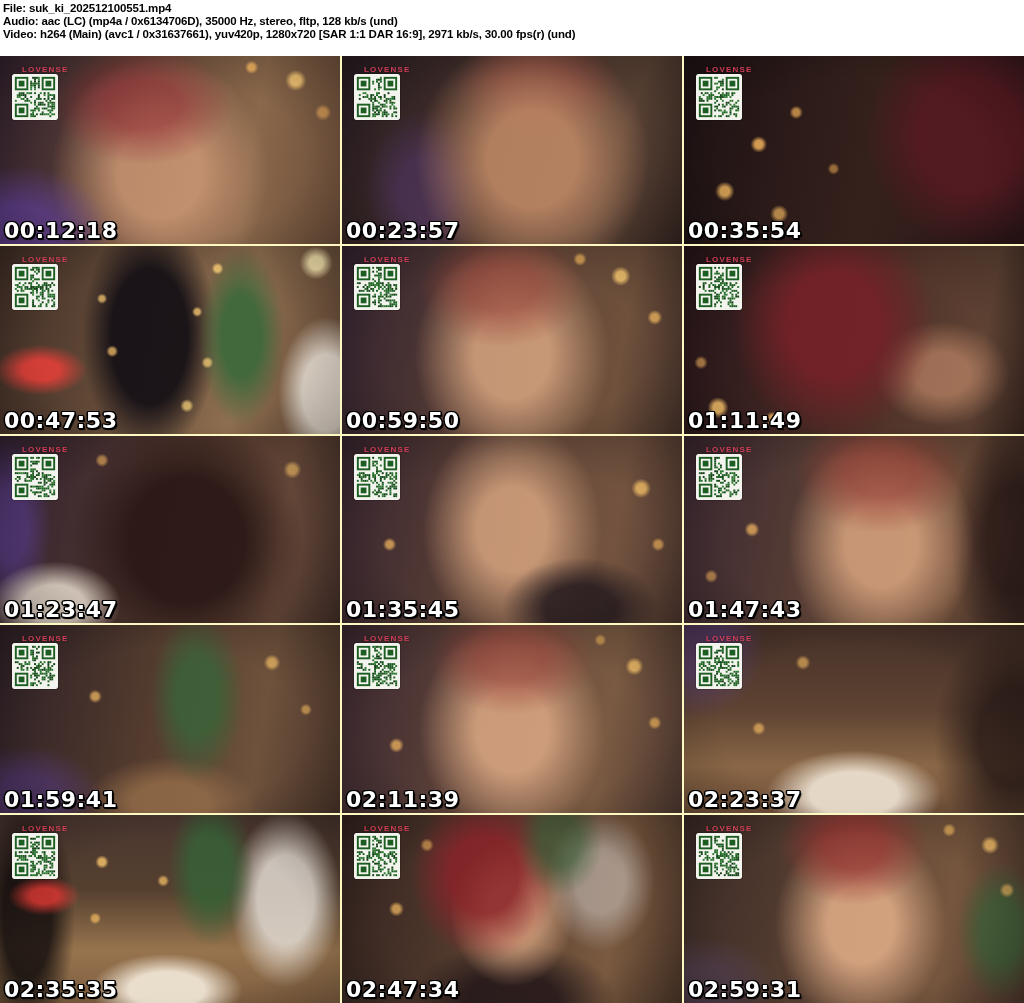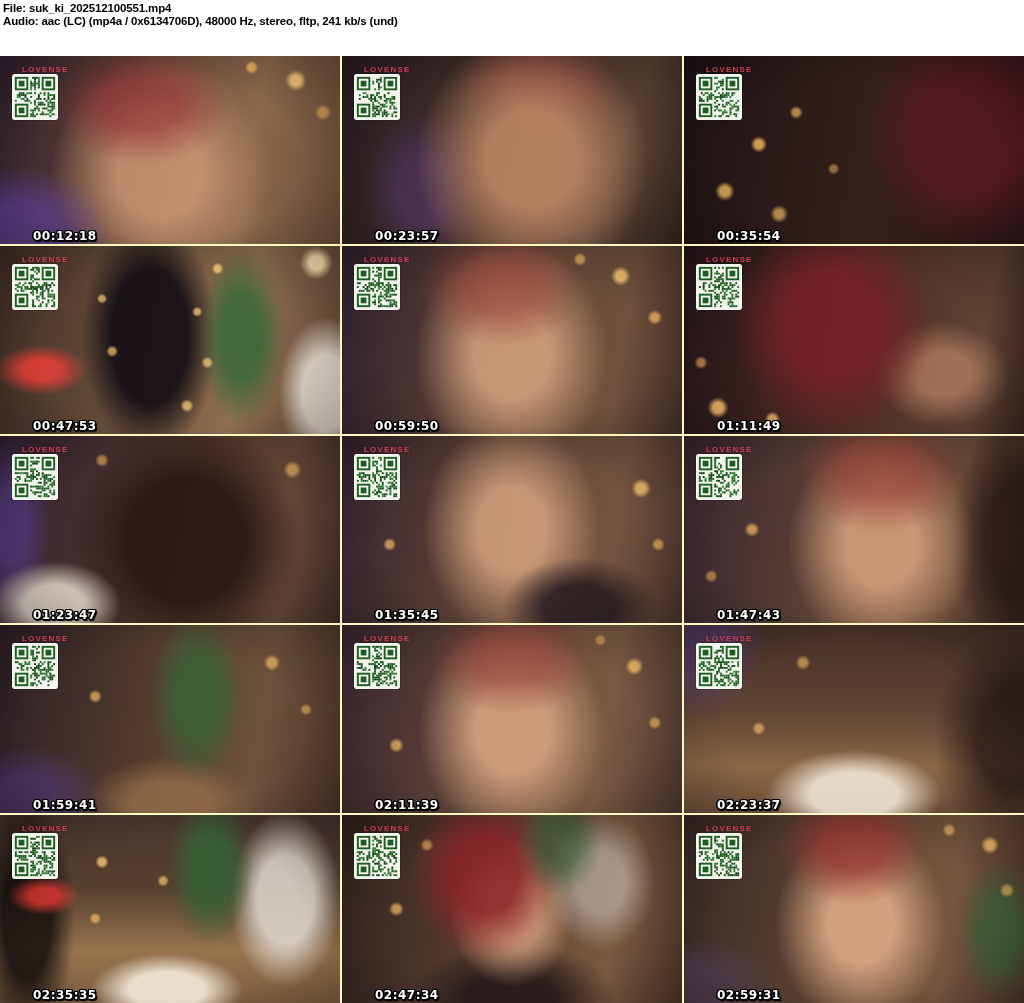--- a/index.html
+++ b/index.html
@@ -16,23 +16,23 @@
   .cell{position:relative;overflow:hidden;background-color:#3b2a24;}
   .cell::after{content:"";position:absolute;inset:0;z-index:1;pointer-events:none;
         background:radial-gradient(ellipse at 50% 55%, rgba(0,0,0,0) 55%, rgba(0,0,0,.28) 100%);}
   .cell>*{z-index:2;}
   
   .wm{position:absolute;top:9px;left:22px;font-size:8px;font-weight:700;letter-spacing:1.2px;
       color:rgba(224,66,94,.9);text-shadow:0 0 2px rgba(0,0,0,.35);}
   .qr{position:absolute;top:18px;left:12px;width:46px;height:46px;}
   .qr svg{width:100%;height:100%;display:block;border-radius:2px;box-shadow:0 0 0 1px rgba(0,0,0,.15);}
   .ts{position:absolute;left:4px;bottom:1px;color:#fff;font-family:"DejaVu Sans",sans-serif;
-      font-weight:700;font-size:12px;letter-spacing:.5px;
+      font-weight:700;font-size:22px;letter-spacing:.5px;
       text-shadow:-1.5px 0 #000,1.5px 0 #000,0 -1.5px #000,0 1.5px #000,
-                  -1px -1px #000,1px 1px #000,-1px 1px #000,1px -1px #000,2px 2px 1px #000;margin-left:29px;}
+                  -1px -1px #000,1px 1px #000,-1px 1px #000,1px -1px #000,2px 2px 1px #000;}
   
   .v1{background-image:
     radial-gradient(circle 14px at 87% 13%, rgba(255,206,120,.9) 0 35%, transparent 75%),
     radial-gradient(circle 9px at 74% 6%, rgba(255,190,100,.8) 0 35%, transparent 75%),
     radial-gradient(circle 11px at 95% 30%, rgba(250,180,95,.6) 0 35%, transparent 75%),
     radial-gradient(ellipse 120px 90px at 6% 94%, rgba(108,70,190,.55) 0 30%, transparent 75%),
     radial-gradient(ellipse 120px 80px at 42% 26%, rgba(146,44,52,.6) 0 30%, transparent 75%),
     radial-gradient(ellipse 140px 150px at 47% 62%, rgba(218,163,125,.75) 0 30%, transparent 78%),
     linear-gradient(100deg,#33222e 0%,#5d4134 38%,#8a684b 72%,#6b4d39 100%);}
   .v2{background-image:
@@ -156,21 +156,22 @@
     radial-gradient(ellipse 110px 130px at 52% 58%, rgba(228,176,138,.85) 0 30%, transparent 78%),
     radial-gradient(ellipse 90px 60px at 6% 90%, rgba(90,70,100,.5) 0 30%, transparent 78%),
     linear-gradient(100deg,#3a2a26 0%,#5e4434 48%,#76563e 76%,#4a342a 100%);}
 </style>
 </head>
 <body>
 
 <div class="sheet">
   <div class="meta">
     <div>File: suk_ki_202512100551.mp4</div>
-    <div>Audio: aac (LC) (mp4a / 0x6134706D), 48000 Hz, stereo, fltp, 241 kb/s (und)</div>
+    <div>Audio: aac (LC) (mp4a / 0x6134706D), 35000 Hz, stereo, fltp, 128 kb/s (und)</div>
+    <div>Video: h264 (Main) (avc1 / 0x31637661), yuv420p, 1280x720 [SAR 1:1 DAR 16:9], 2971 kb/s, 30.00 fps(r) (und)</div>
   </div>
   <div class="grid">
       <div class="cell v1">
     <div class="qr">
           <svg viewBox="-1.5 -1.5 24 24">
             <rect x="-1.5" y="-1.5" width="24" height="24" fill="#f4f4ee" rx="1"></rect>
             <rect x="0" y="0" width="7" height="7" fill="#1c5e22"></rect>
             <rect x="1" y="1" width="5" height="5" fill="#f4f4ee"></rect>
             <rect x="2" y="2" width="3" height="3" fill="#1c5e22"></rect>
             <rect x="14" y="0" width="7" height="7" fill="#1c5e22"></rect>

